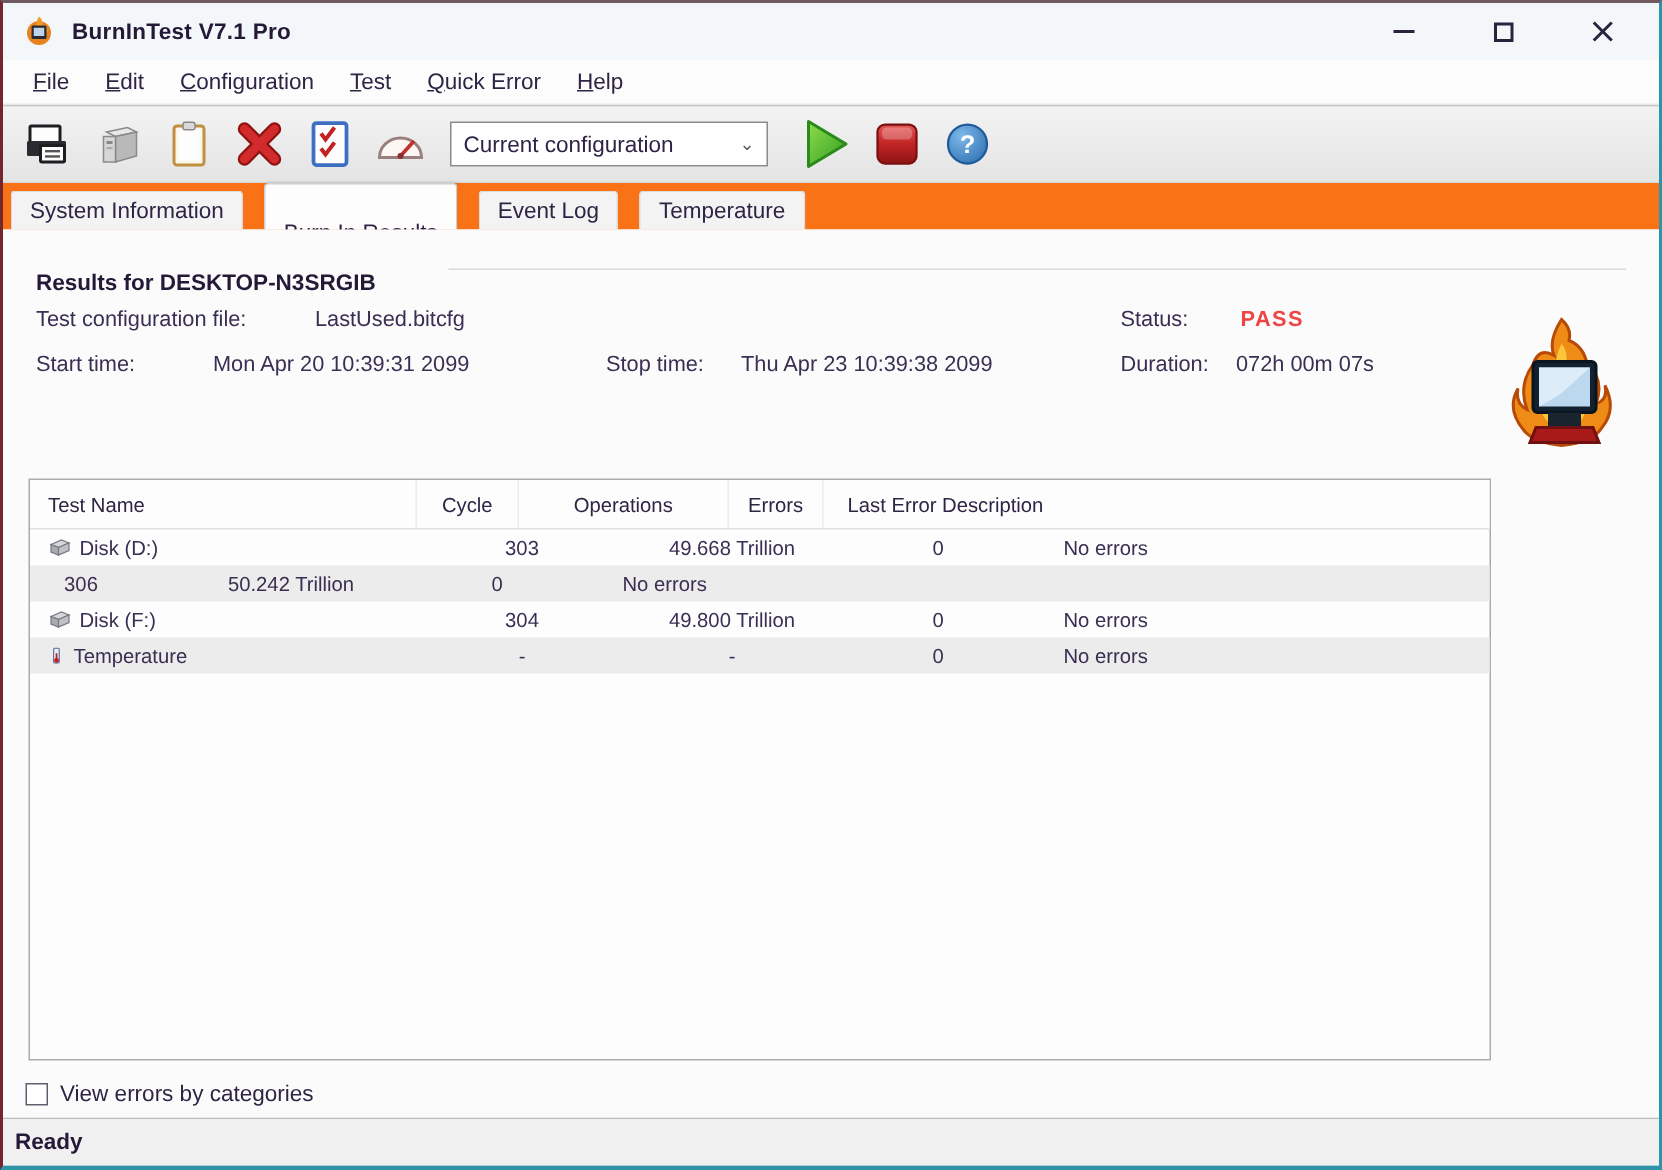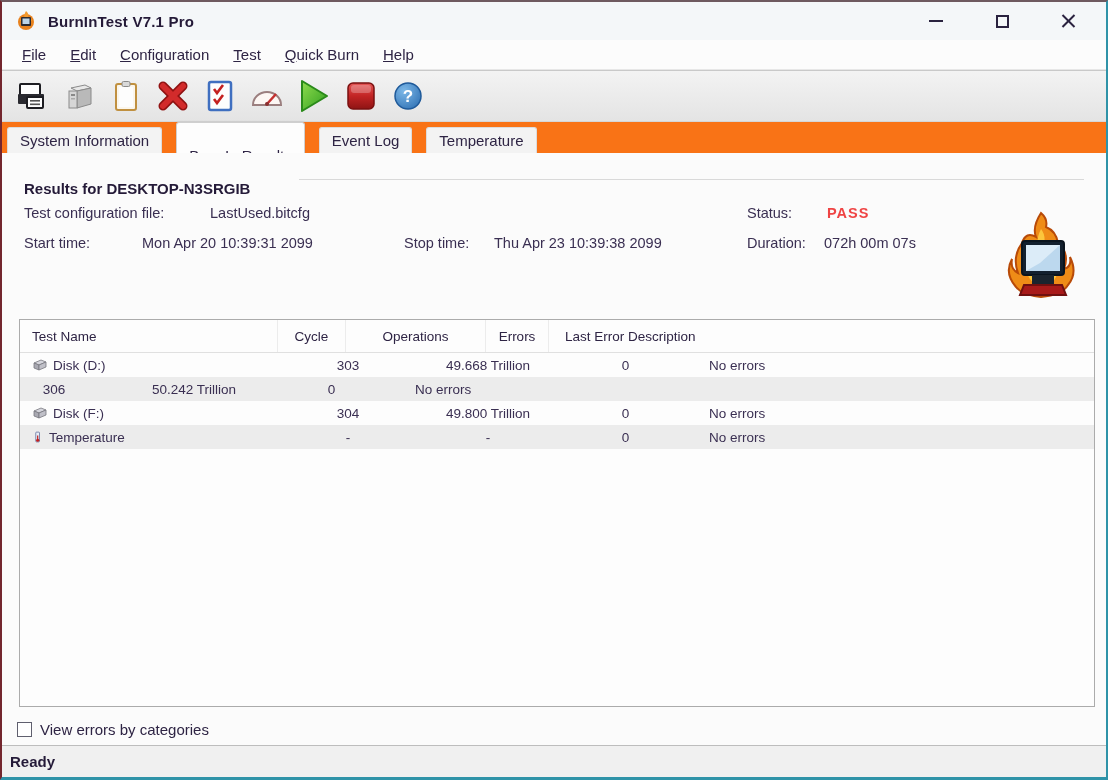--- a/index.html
+++ b/index.html
@@ -41,21 +41,21 @@
   .tab.active{ background:#fdfdfd; height:31px; padding-top:24px; font-weight:400; border-color:#cfcfcf; box-shadow:0 -1px 2px rgba(0,0,0,.05); }
   
   .content{ position:relative; flex:1 1 auto; background:#fbfbfb; }
   .results-heading{ position:absolute; left:22px; top:27px; font-size:15px; font-weight:700; color:#241a38; white-space:nowrap; }
   .heading-rule{ position:absolute; left:297px; right:22px; top:26px; border-top:1px solid #d9d9d9; }
   .info-label{ position:absolute; font-size:14.5px; color:#3a2f52; white-space:nowrap; }
   .info-value{ position:absolute; font-size:14.5px; color:#3a2f52; white-space:nowrap; }
   .pass{ font-weight:700; letter-spacing:1px; }
   .logo{ position:absolute; right:26px; top:58px; width:78px; height:92px; }
   
-  .rtable{ position:absolute; left:17px; top:166px; width:1076px; height:388px; background:#fdfdfd; border:1px solid #ababab; display:flex; flex-direction:column; font-size:13.5px; }
+  .rtable{ position:absolute; left:17px; top:166px; width:975px; height:388px; background:#fdfdfd; border:1px solid #ababab; display:flex; flex-direction:column; font-size:13.5px; }
   .thead{ display:flex; height:33px; align-items:center; background:#fdfdfd; border-bottom:1px solid #e0e0e0; color:#2e2444; }
   .th{ height:100%; display:flex; align-items:center; border-right:1px solid #ececec; padding:0 8px; }
   .trow{ display:flex; height:24px; align-items:center; color:#3a2f52;gap:36px; }
   .trow:nth-child(odd){ background:#ececec; }
   .td{ display:flex; align-items:center; padding:0 8px; overflow:hidden; white-space:nowrap; }
   .c-name{ width:258px; padding-left:12px; }
   .c-cycle{ width:68px; justify-content:center; }
   .c-ops{ width:140px; justify-content:center; }
   .c-err{ width:63px; justify-content:center; }
   .c-desc{ flex:1; padding-left:16px; justify-content:flex-start; }
@@ -91,21 +91,21 @@
           <span class="glyph-close"></span>
         </div>
     </div>
   </div>
 
   <div class="menubar">
     <span class="menu-item">File</span>
     <span class="menu-item">Edit</span>
     <span class="menu-item">Configuration</span>
     <span class="menu-item">Test</span>
-    <span class="menu-item">Quick Burn</span>
+    <span class="menu-item">Quick Error</span>
     <span class="menu-item">Help</span>
   </div>
 
   <div class="toolbar">
     <div class="tool-btn">
       <svg width="32" height="32" viewBox="0 0 32 32">
         <rect x="4" y="4" width="20" height="14" rx="1" fill="#fdfdfd" stroke="#1d1d22" stroke-width="2"></rect>
         <rect x="2" y="14" width="26" height="10" rx="1" fill="#2a2a30"></rect>
         <rect x="11" y="17" width="16" height="11" rx="1" fill="#fdfdfd" stroke="#1d1d22" stroke-width="2"></rect>
         <rect x="14" y="20" width="10" height="1.6" fill="#555"></rect>
@@ -146,20 +146,24 @@
         <path d="M8 9 L11 13 L17 5" fill="none" stroke="#c42020" stroke-width="2.6"></path>
         <path d="M8 19 L11 23 L17 15" fill="none" stroke="#c42020" stroke-width="2.6"></path>
       </svg>
     </div>
     <div class="tool-btn">
       <svg width="34" height="30" viewBox="0 0 34 30">
         <path d="M3 24 A14 13 0 0 1 31 24 Z" fill="#fdf7f4" stroke="#9b7f7f" stroke-width="2"></path>
         <line x1="17" y1="23" x2="26" y2="13" stroke="#c43030" stroke-width="2.5"></line>
         <circle cx="17" cy="23" r="2" fill="#883030"></circle>
       </svg>
+    </div>
+    <div class="config-select">
+      <span>Current configuration</span>
+      <span class="chev">⌄</span>
     </div>
     <div class="tool-btn">
       <svg width="34" height="36" viewBox="0 0 34 36">
         <defs>
             <linearGradient id="gr" x1="0" y1="0" x2="1" y2="1">
           <stop offset="0" stop-color="#8fdc4e"></stop>
               <stop offset="1" stop-color="#2f9e1f"></stop>
             </linearGradient>
           </defs>
         <polygon points="5,3 30,18 5,33" fill="url(#gr)" stroke="#2a8a1a" stroke-width="2" stroke-linejoin="round"></polygon>

